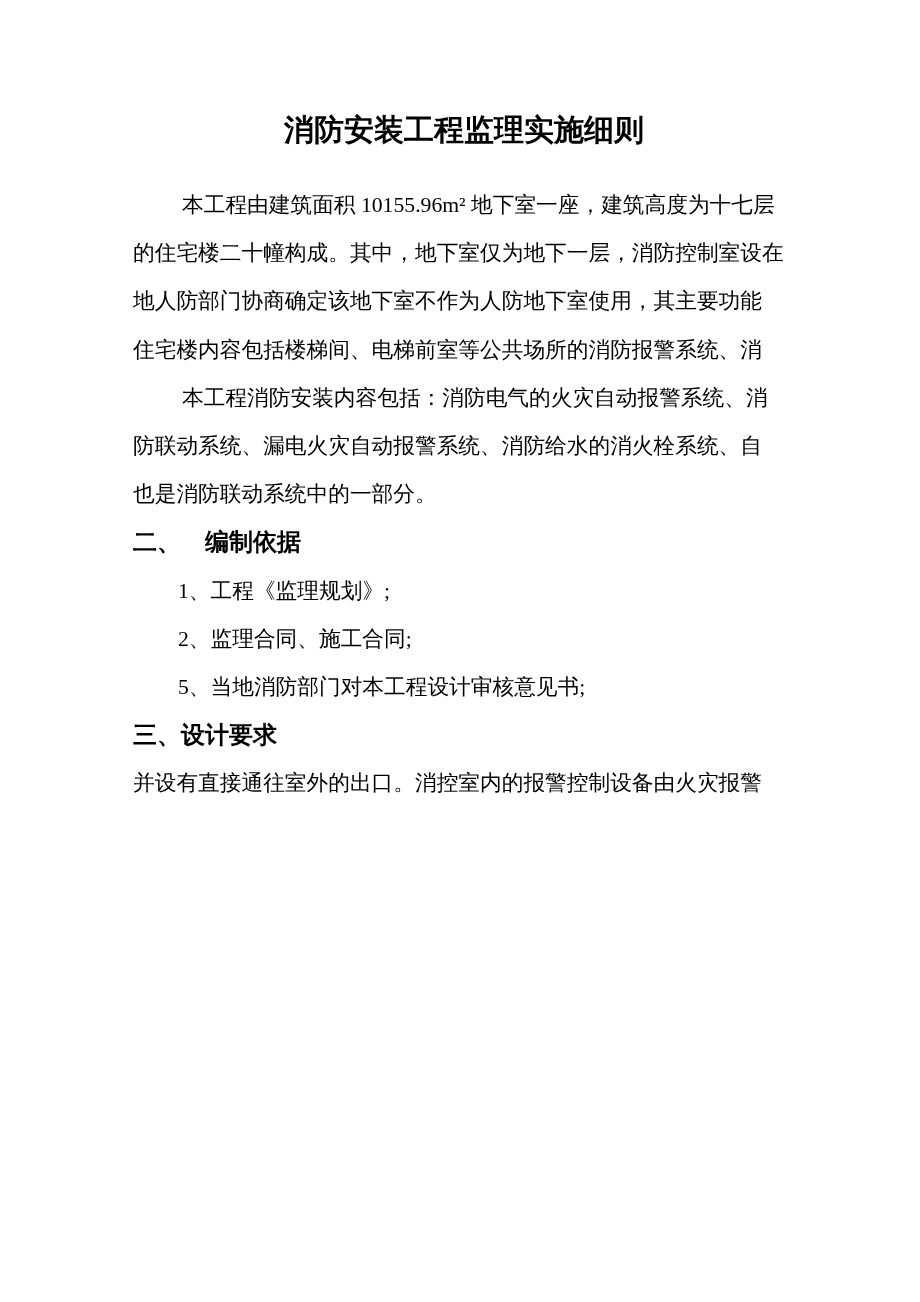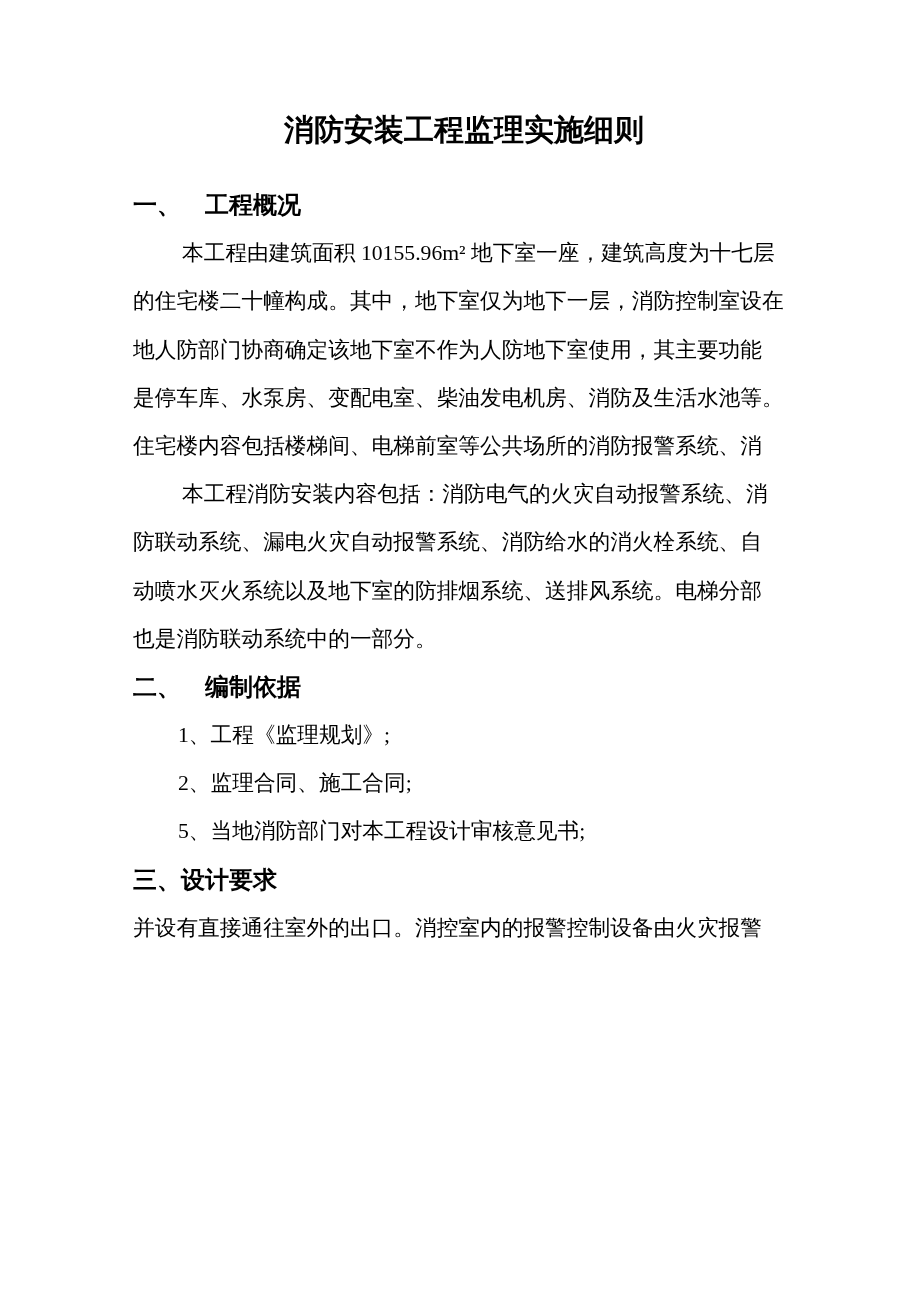--- a/index.html
+++ b/index.html
@@ -44,31 +44,28 @@
     padding-left: 45px;
   }
 </style>
 </head>
 <body>
 
 <div class="page">
 
   <div class="doc-title">消防安装工程监理实施细则</div>
 
-  <div class="line heading">一、　工程概况</div>
 
   <div class="line indent">本工程由建筑面积 10155.96m² 地下室一座，建筑高度为十七层</div>
   <div class="line">的住宅楼二十幢构成。其中，地下室仅为地下一层，消防控制室设在</div>
   <div class="line">地人防部门协商确定该地下室不作为人防地下室使用，其主要功能</div>
-  <div class="line">是停车库、水泵房、变配电室、柴油发电机房、消防及生活水池等。</div>
   <div class="line">住宅楼内容包括楼梯间、电梯前室等公共场所的消防报警系统、消</div>
 
   <div class="line indent">本工程消防安装内容包括：消防电气的火灾自动报警系统、消</div>
   <div class="line">防联动系统、漏电火灾自动报警系统、消防给水的消火栓系统、自</div>
-  <div class="line">动喷水灭火系统以及地下室的防排烟系统、送排风系统。电梯分部</div>
   <div class="line">也是消防联动系统中的一部分。</div>
 
   <div class="line heading">二、　编制依据</div>
 
   <div class="line item">1、工程《监理规划》;</div>
   <div class="line item">2、监理合同、施工合同;</div>
   <div class="line item">5、当地消防部门对本工程设计审核意见书;</div>
 
   <div class="line heading">三、设计要求</div>
 

